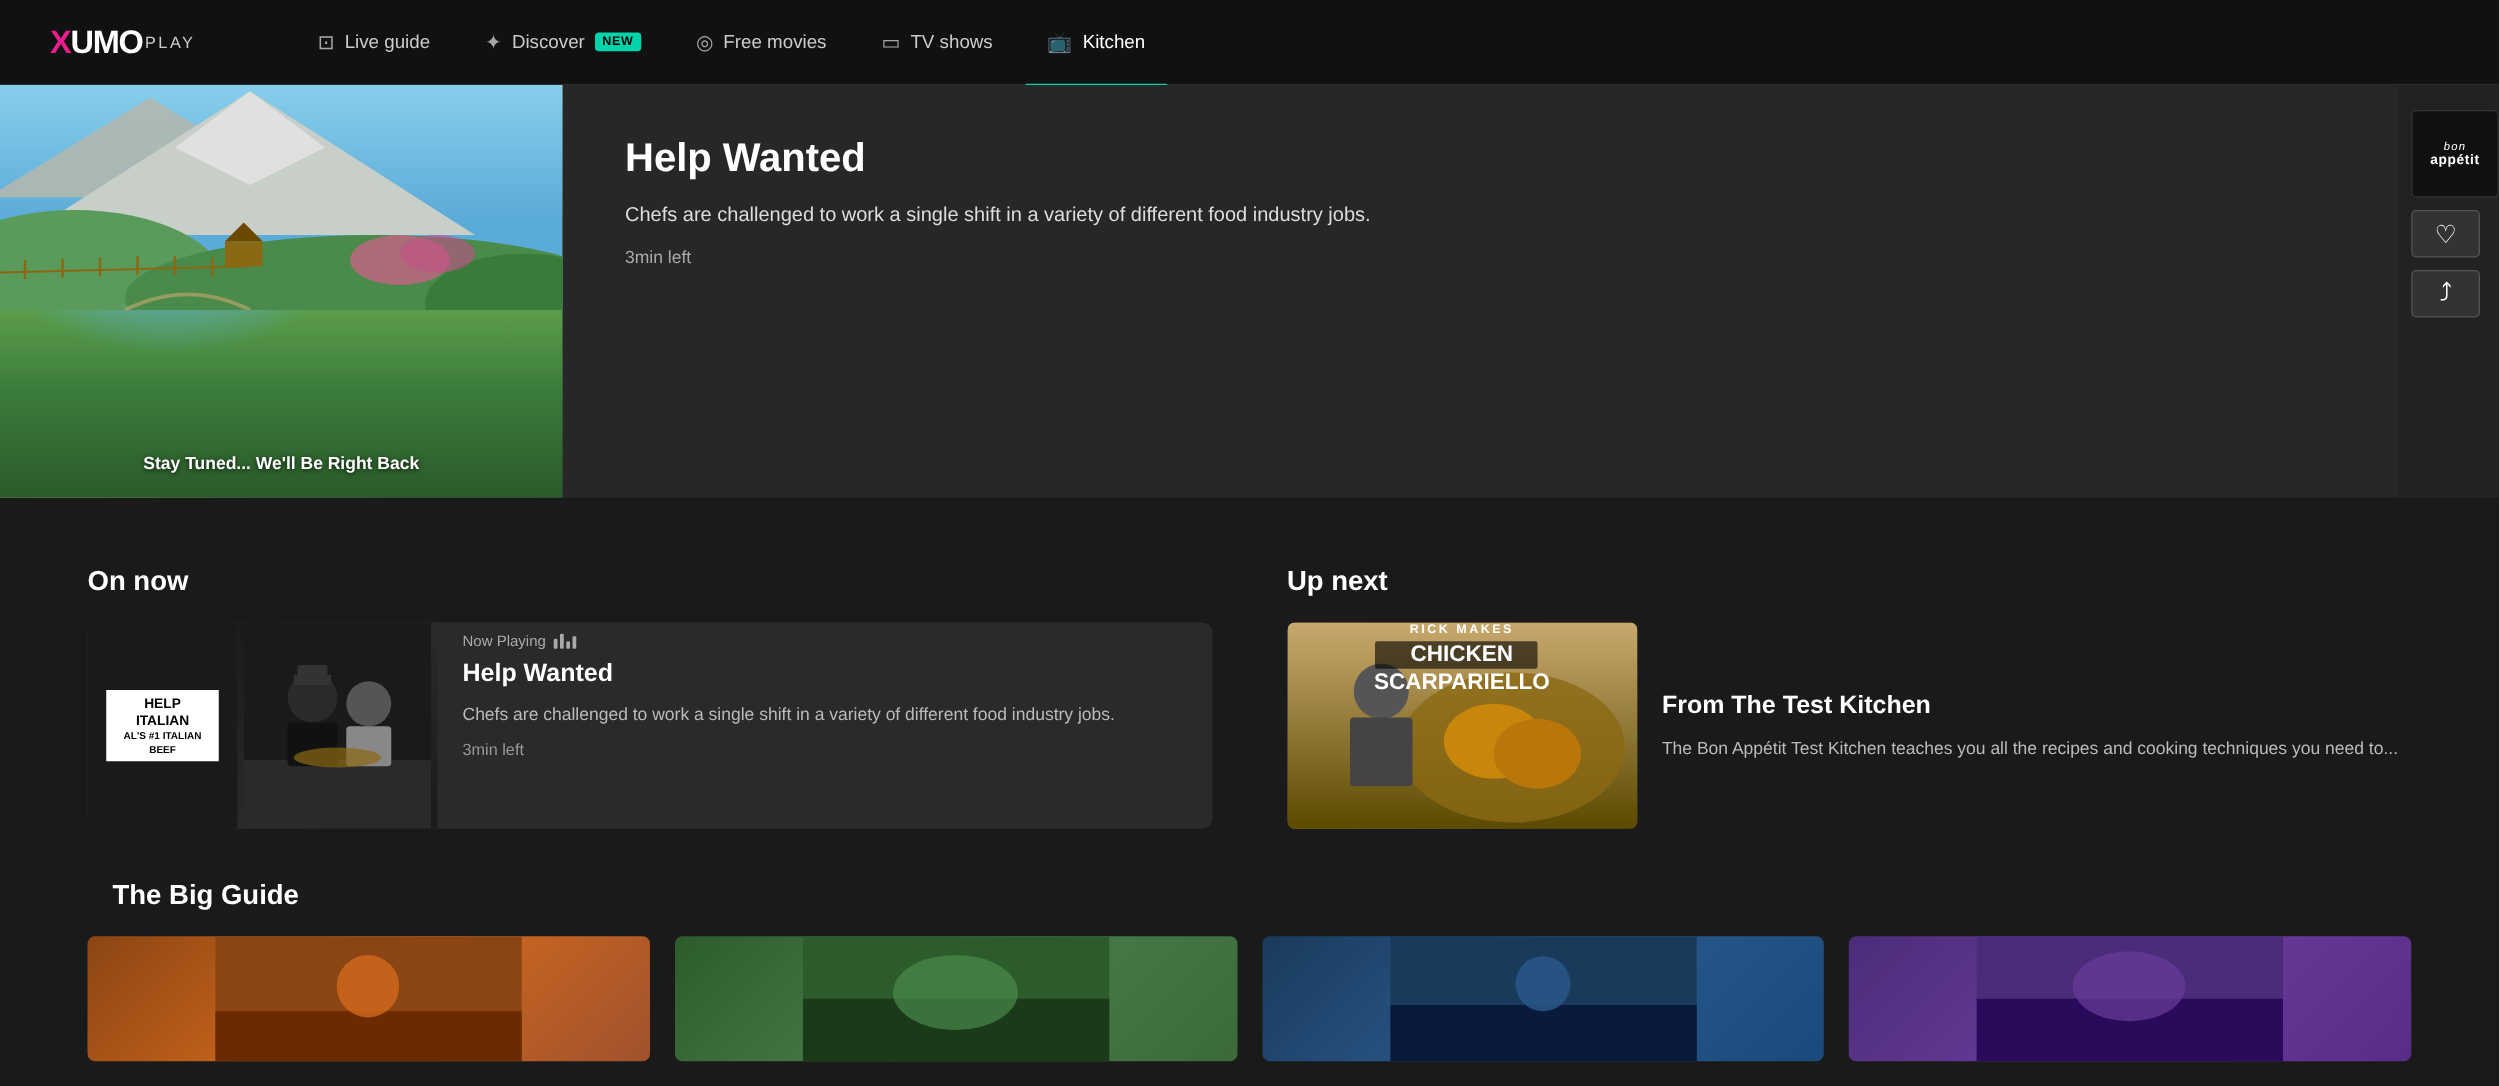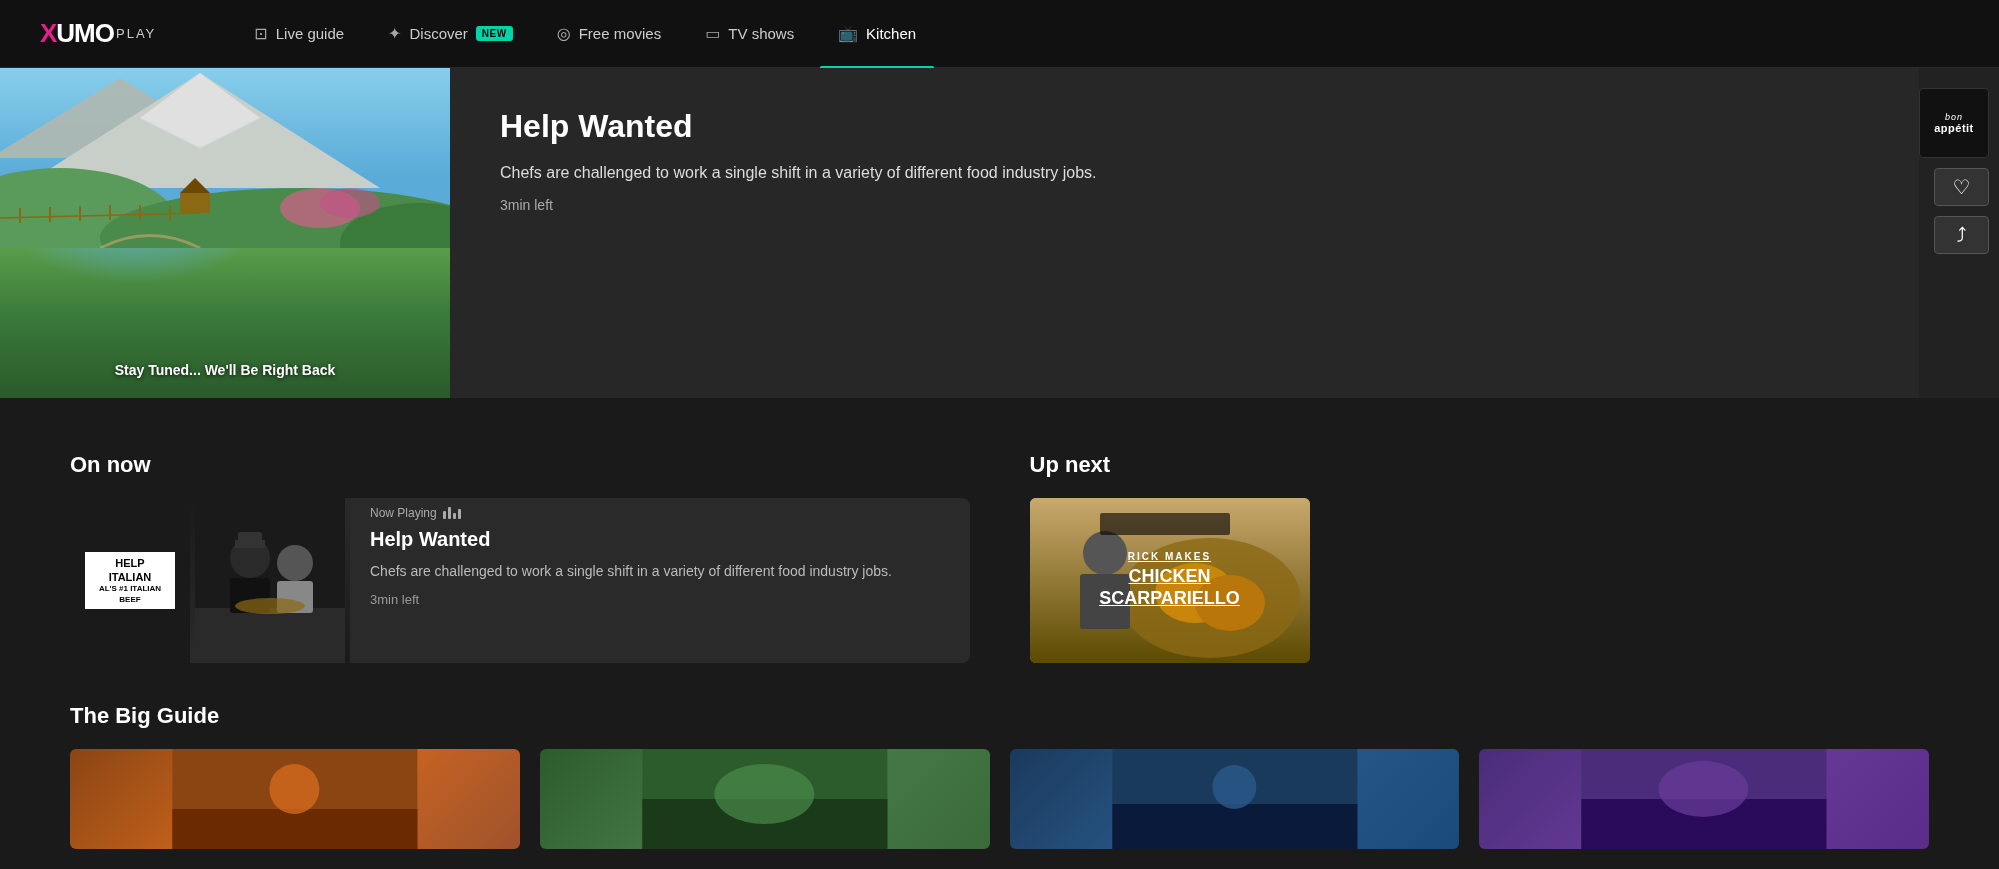--- a/index.html
+++ b/index.html
@@ -150,21 +150,21 @@
       margin-bottom: 12px;
     }
     .hero-meta {
       font-size: 14px;
       color: #aaa;
     }
     .hero-sidebar {
       width: 80px;
       display: flex;
       flex-direction: column;
-      align-items: flex-end;
+      align-items: flex-start;
       padding: 20px 10px;
       background: #222;
       gap: 10px;
     }
     .channel-logo {
       width: 70px;
       height: 70px;
       background: #111;
       border: 1px solid #333;
       display: flex;
@@ -326,23 +326,21 @@
       background: #333;
       position: relative;
     }
     .rick-makes-bg {
       width: 100%;
       height: 100%;
       background: linear-gradient(135deg, #c9a96e 0%, #b8860b 30%, #8b6914 60%, #5c4a00 100%);
       display: flex;
       flex-direction: column;
       align-items: center;
-      justify-content: center;
       position: relative;
-      text-decoration: underline;
     }
     .rick-makes-label {
       color: #fff;
       font-size: 10px;
       font-weight: 700;
       letter-spacing: 2px;
       text-transform: uppercase;
       margin-bottom: 4px;
     }
     .rick-makes-title {
@@ -373,20 +371,21 @@
 
     
     .big-guide-section {
       margin-top: 40px;
     }
     .big-guide-title {
       font-size: 22px;
       font-weight: 700;
       color: #fff;
       margin-bottom: 20px;
+      margin-left: 20px;
     }
     .big-guide-row {
       display: flex;
       gap: 20px;
     }
     .guide-card {
       flex: 1;
       height: 100px;
       border-radius: 6px;
       overflow: hidden;
@@ -595,20 +594,24 @@
               <rect x="50" y="76" width="50" height="55" fill="#444" rx="3"></rect>
 
               <rect x="70" y="15" width="130" height="22" fill="rgba(0,0,0,0.6)" rx="2"></rect>
             </svg>
             <div style="position:relative;z-index:2;text-align:center;">
               <div class="rick-makes-label">RICK MAKES</div>
               <div class="rick-makes-title">CHICKEN</div>
               <div class="rick-makes-title">SCARPARIELLO</div>
             </div>
           </div>
+        </div>
+        <div class="up-next-info">
+          <div class="up-next-show-title">From The Test Kitchen</div>
+          <p class="up-next-desc">The Bon Appétit Test Kitchen teaches you all the recipes and cooking techniques you need to...</p>
         </div>
       </div>
     </div>
 
   </div>
 
   <div class="big-guide-section">
     <h2 class="big-guide-title">The Big Guide</h2>
     <div class="big-guide-row">
       <div class="guide-card guide-card-1">

